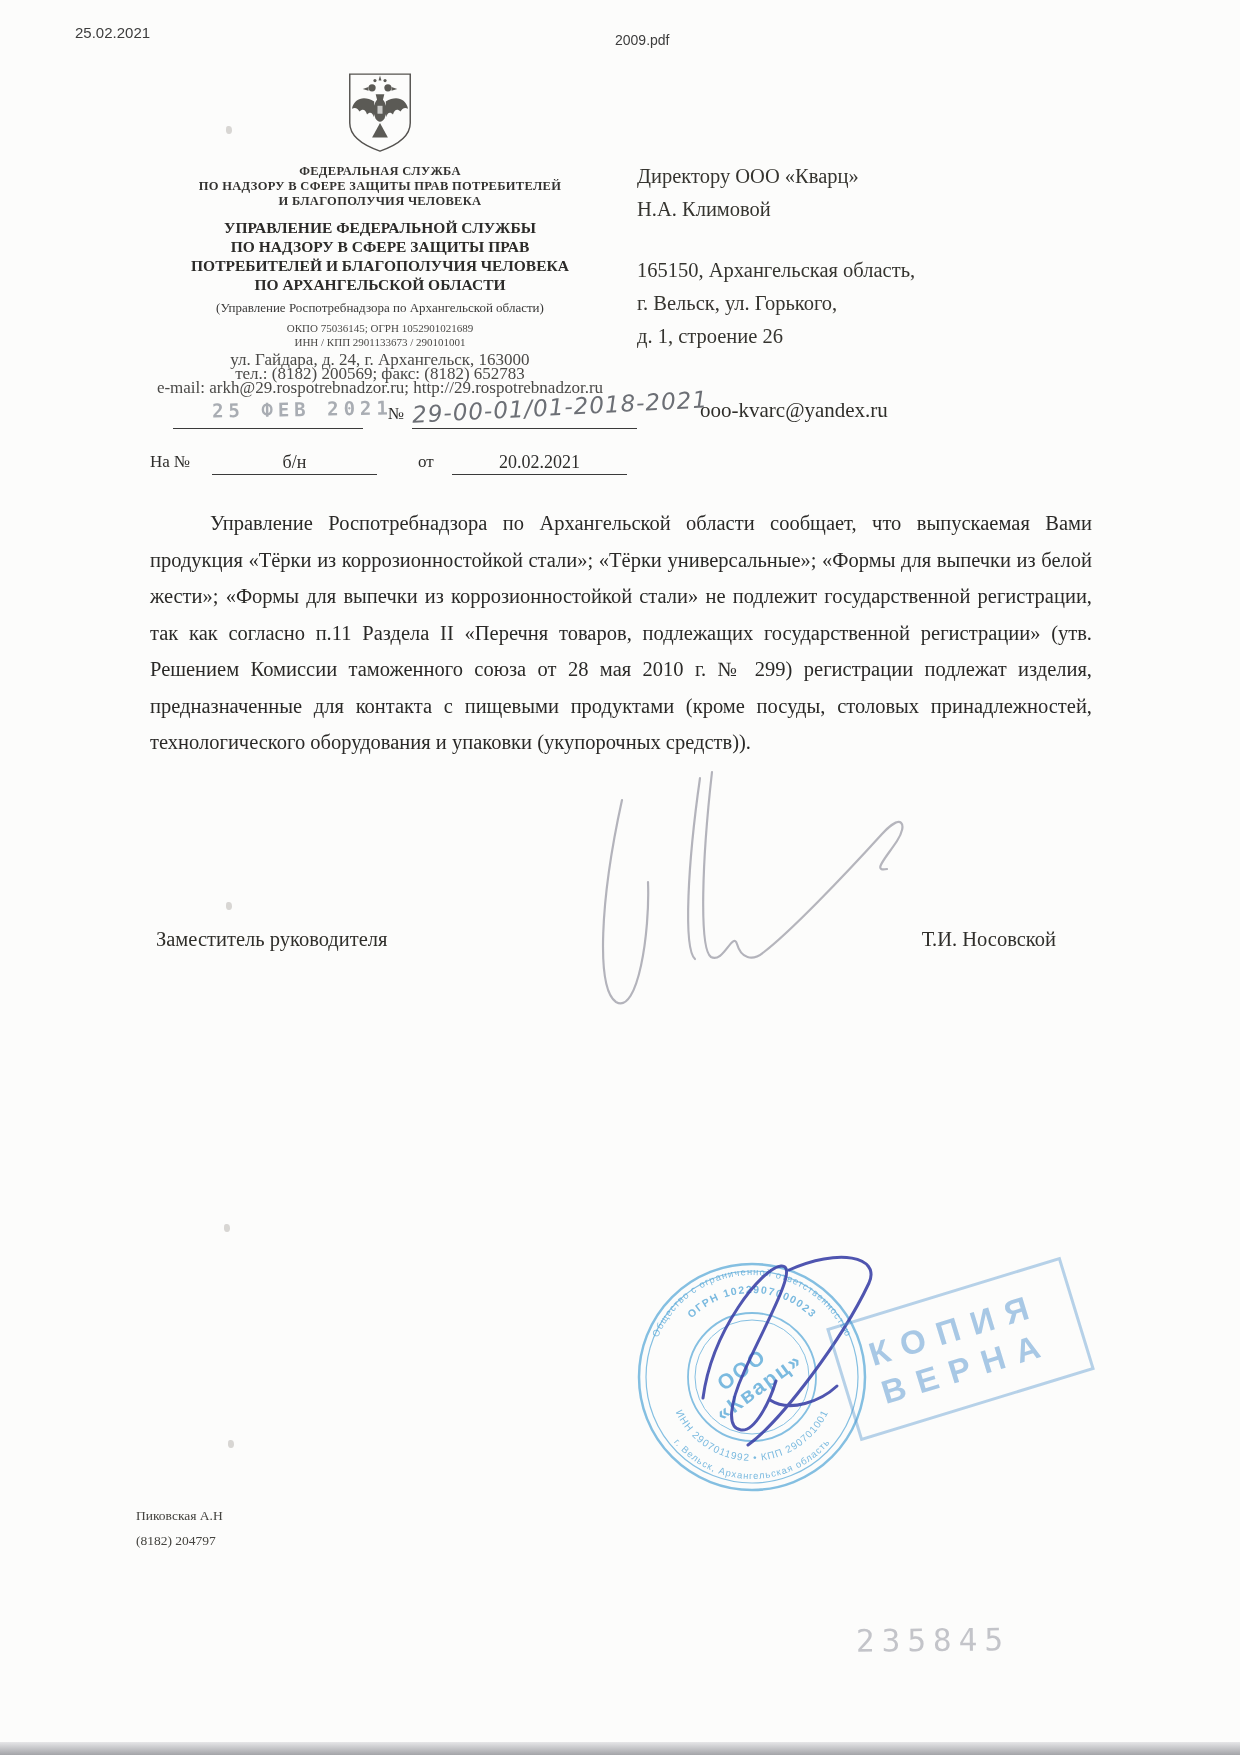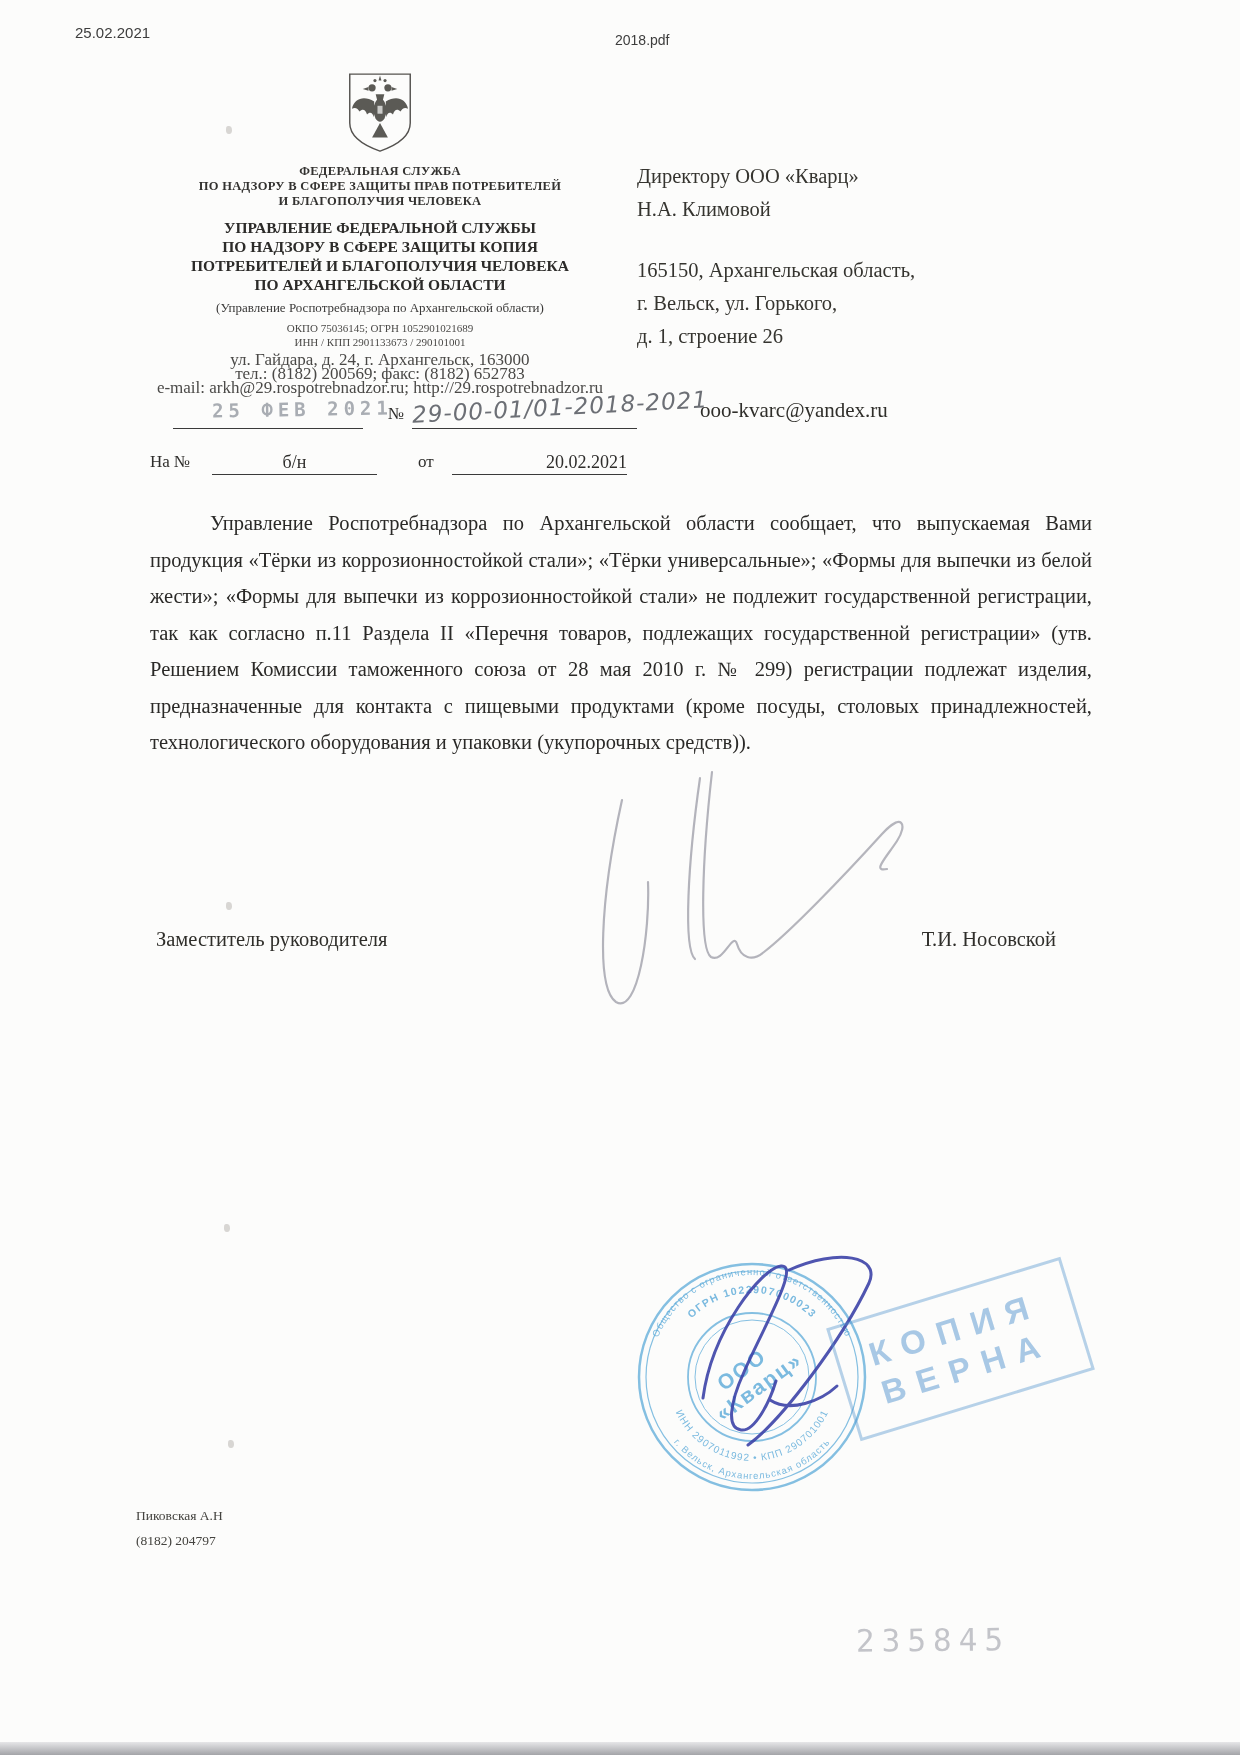--- a/index.html
+++ b/index.html
@@ -40,21 +40,21 @@
   .num-value { position:absolute; left:262px; top:-4px;
     font-family:"DejaVu Sans", sans-serif; font-style:italic; font-size:23px;
     color:#6c6f75; transform:rotate(-3deg); white-space:nowrap; letter-spacing:1px; }
   .num-line { position:absolute; left:262px; top:30px; width:225px; border-bottom:1.5px solid #3a3a3a; }
   .onnum-row { position:absolute; left:150px; top:452px; width:500px; font-size:17px; }
   .onnum-label { position:absolute; left:0; top:0; }
   .onnum-line1 { position:absolute; left:62px; top:22px; width:165px; border-bottom:1.5px solid #3a3a3a; }
   .onnum-value { position:absolute; left:62px; top:0; width:165px; text-align:center; font-size:18px; }
   .from-label { position:absolute; left:268px; top:0; }
   .onnum-line2 { position:absolute; left:302px; top:22px; width:175px; border-bottom:1.5px solid #3a3a3a; }
-  .from-date { position:absolute; left:302px; top:0; width:175px; text-align:right; font-size:18px; }
+  .from-date { position:absolute; left:302px; top:0; width:175px; text-align:center; font-size:18px; }
 
   
   .recipient { position:absolute; left:637px; top:160px; width:400px;
     font-size:20.5px; line-height:33px; color:#35342f; }
   .recipient .gap { height:28px; }
   .recipient-email { position:absolute; left:700px; top:398px; font-size:21px; color:#2f2e2a; }
 
   
   .body-par { position:absolute; left:150px; top:505px; width:942px;
     font-size:20.5px; line-height:36.5px; text-align:justify; text-indent:60px;
@@ -82,21 +82,21 @@
 
   .speck { position:absolute; width:6px; height:8px; background:#b9b7b2;
     border-radius:40% 60% 50% 50%; opacity:.55; }
 </style>
 </head>
 <body>
 
 <div class="page">
 
   <div class="print-header-date">25.02.2021</div>
-  <div class="print-header-file">2018.pdf</div>
+  <div class="print-header-file">2009.pdf</div>
 
   <div class="letterhead">
     <svg class="crest" viewBox="0 0 100 116">
       <path d="M8 4 H92 V72 C92 92 73 103 50 111 C27 103 8 92 8 72 Z" fill="none" stroke="#54524f" stroke-width="2"></path>
       <g fill="#45443f" opacity="0.88">
         <path d="M48 13 L50 6 L52 13 Z"></path>
         <circle cx="43" cy="13" r="2.2"></circle>
           <circle cx="57" cy="13" r="2.2"></circle>
         <circle cx="39" cy="23" r="5"></circle>
           <path d="M34 22 L26 24.5 L34 27 Z"></path>
@@ -107,21 +107,21 @@
         <path d="M42 42 C28 34 15 37 11 52 C15.5 49.5 19.5 51.5 21.5 56 C26 51.5 30 53.5 32 60 C36 55.5 40 57.5 41.5 64 Z"></path>
         <path d="M58 42 C72 34 85 37 89 52 C84.5 49.5 80.5 51.5 78.5 56 C74 51.5 70 53.5 68 60 C64 55.5 60 57.5 58.5 64 Z"></path>
         <path d="M50 72 L39 92 H61 Z"></path>
         <rect x="46.5" y="48" width="7" height="11" fill="#fcfcfb" opacity="0.7"></rect>
       </g>
     </svg>
     <div class="org-name">ФЕДЕРАЛЬНАЯ СЛУЖБА</div>
     <div class="org-name">ПО НАДЗОРУ В СФЕРЕ ЗАЩИТЫ ПРАВ ПОТРЕБИТЕЛЕЙ</div>
     <div class="org-name">И БЛАГОПОЛУЧИЯ ЧЕЛОВЕКА</div>
     <div class="dept-name">УПРАВЛЕНИЕ ФЕДЕРАЛЬНОЙ СЛУЖБЫ</div>
-    <div class="dept-name" style="margin-top:0">ПО НАДЗОРУ В СФЕРЕ ЗАЩИТЫ КОПИЯ</div>
+    <div class="dept-name" style="margin-top:0">ПО НАДЗОРУ В СФЕРЕ ЗАЩИТЫ ПРАВ</div>
     <div class="dept-name" style="margin-top:0">ПОТРЕБИТЕЛЕЙ И БЛАГОПОЛУЧИЯ ЧЕЛОВЕКА</div>
     <div class="dept-name" style="margin-top:0">ПО АРХАНГЕЛЬСКОЙ ОБЛАСТИ</div>
     <div class="alias">(Управление Роспотребнадзора по Архангельской области)</div>
     <div class="codes">ОКПО 75036145; ОГРН 1052901021689</div>
     <div class="codes" style="margin-top:0">ИНН / КПП 2901133673 / 290101001</div>
     <div class="addr">ул. Гайдара, д. 24, г. Архангельск, 163000</div>
     <div class="addr" style="margin-top:1px">тел.: (8182) 200569; факс: (8182) 652783</div>
     <div class="addr" style="margin-top:1px">e-mail: arkh@29.rospotrebnadzor.ru;   http://29.rospotrebnadzor.ru</div>
   </div>
 

